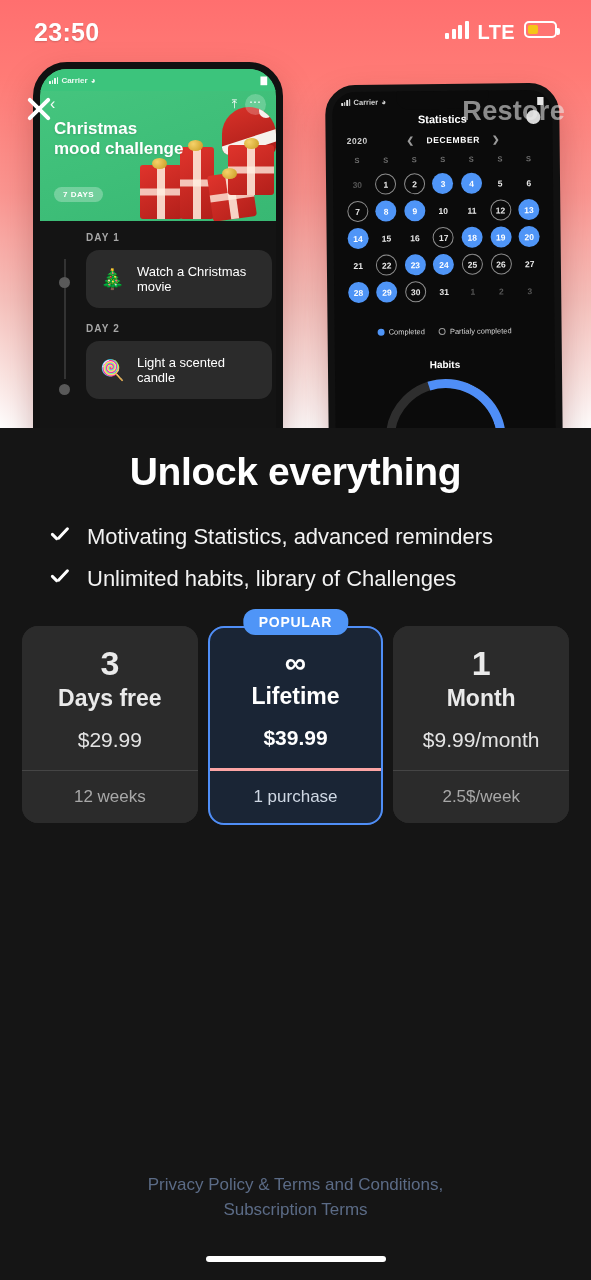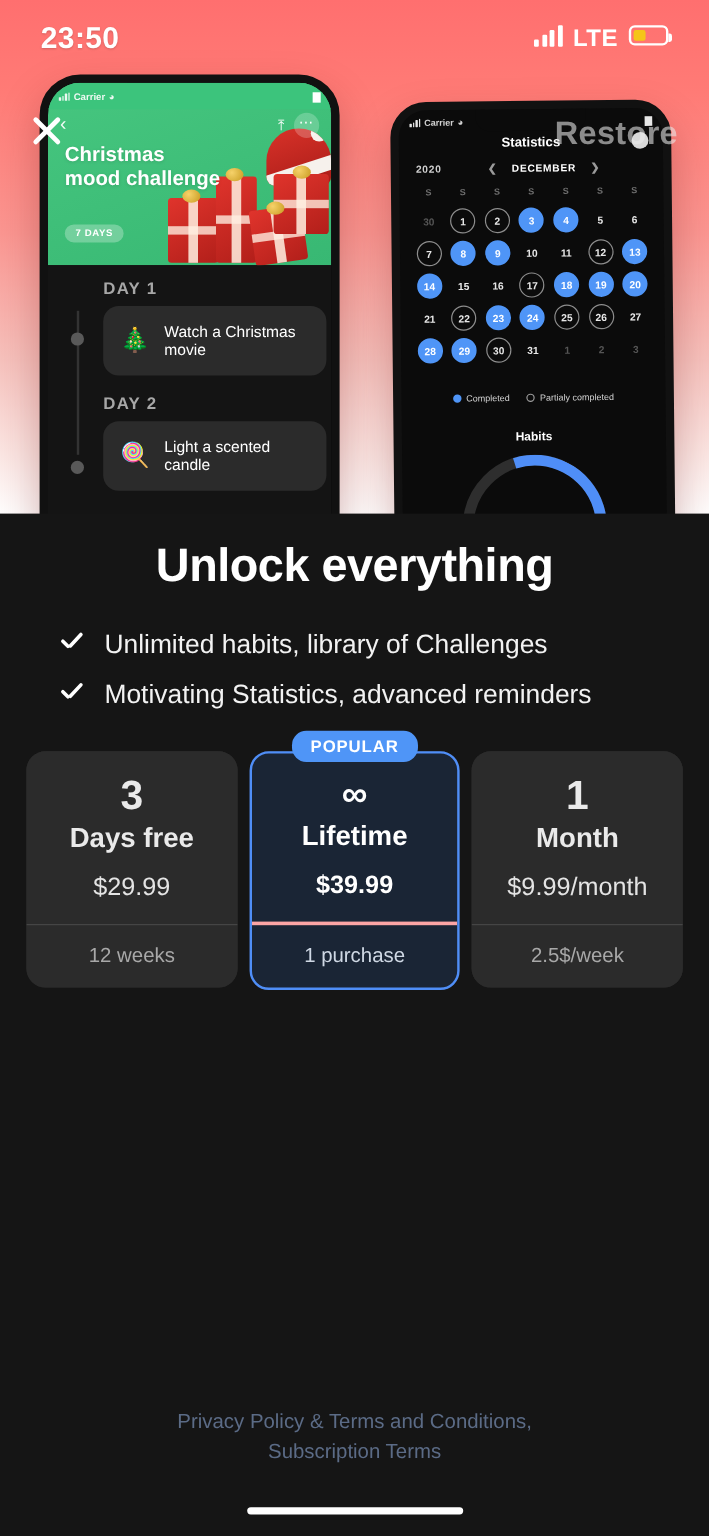--- a/index.html
+++ b/index.html
@@ -156,21 +156,21 @@
   }
   .santa::after {
     content:""; position:absolute; right:3px; top:-3px; width:14px; height:14px;
     background:#f6f1ec; border-radius:50%;
   }
   .pl-body {
     position:absolute; left:0; top:152px; width:100%; bottom:0;
     background:#141414; padding:11px 0 0 0;
   }
   .daylabel {
-    color:#a7a7a7; font-size:14px; font-weight:700; letter-spacing:1.1px;
+    color:#a7a7a7; font-size:10px; font-weight:700; letter-spacing:1.1px;
     margin:0 0 7px 46px;
   }
   .task {
     margin:0 4px 15px 46px; background:#2b2b2b; border-radius:13px;
     height:58px; display:flex; align-items:center; gap:12px; padding:0 14px;
   }
   .task-emoji { font-size:20px; line-height:1; }
   .task-text { color:#fff; font-size:13px; font-weight:400; }
   .rail {
     position:absolute; left:24px; top:38px; width:2px; height:120px;
@@ -537,25 +537,25 @@
     <div class="restore-btn">Restore</div>
   </div>
 
   <div class="paywall">
 
     <div class="headline">Unlock everything</div>
 
     <div class="features">
       <div class="feature">
         <span class="check"></span>
-        <span class="feature-text">Unlimited habits, library of Challenges</span>
+        <span class="feature-text">Motivating Statistics, advanced reminders</span>
       </div>
       <div class="feature">
         <span class="check"></span>
-        <span class="feature-text">Motivating Statistics, advanced reminders</span>
+        <span class="feature-text">Unlimited habits, library of Challenges</span>
       </div>
     </div>
 
     <div class="plans">
 
       <div class="plan">
         <div class="plan-inner">
           <div class="plan-top">
             <div class="plan-num">3</div>
             <div class="plan-unit">Days free</div>

